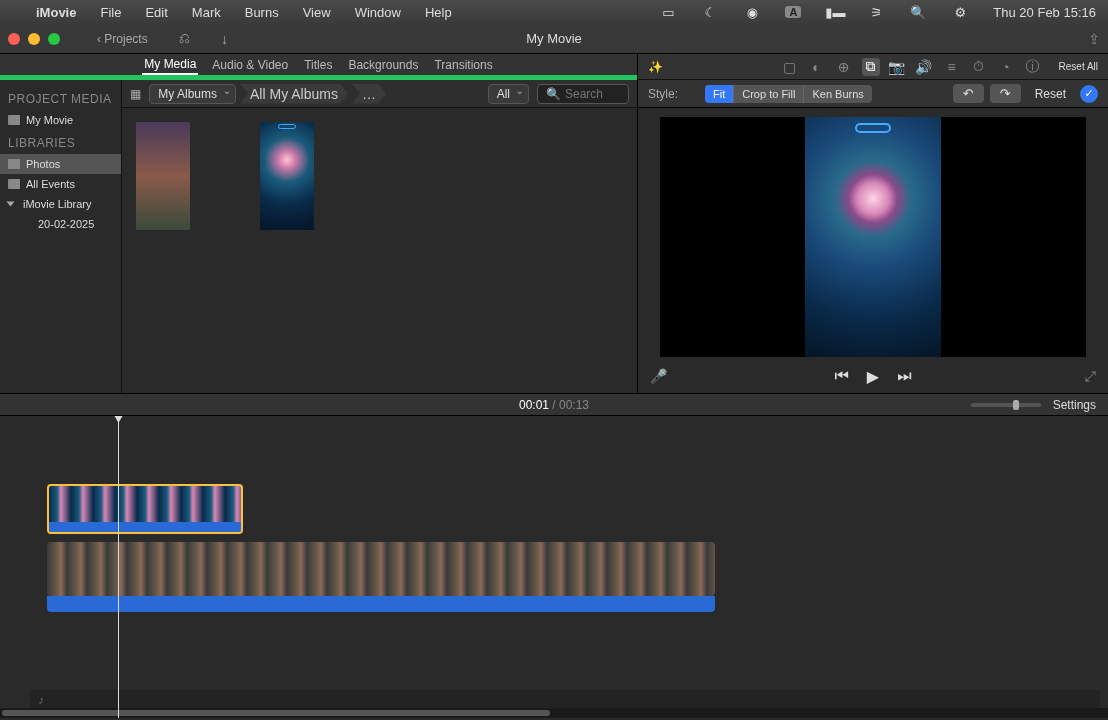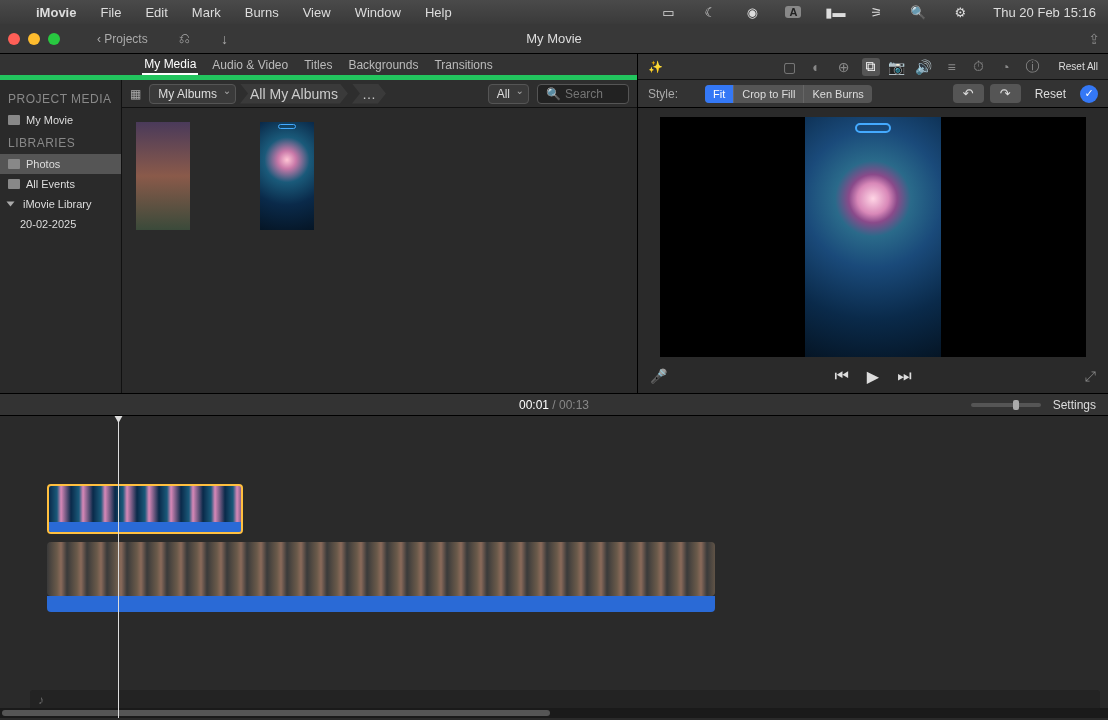--- a/index.html
+++ b/index.html
@@ -30,21 +30,21 @@
     .tab-row { height: 26px; display: flex; align-items: center; justify-content: center; gap: 12px; background: #333; border-bottom: 5px solid #22c55e; font-size: 12px; }
     .tab-row .tab { color: #bbb; cursor: default; padding: 2px 2px;}
     .tab-row .tab.active { color: #fff; border-bottom: 2px solid #fff; }
 
     .left-body { flex: 1; display: flex; }
     .sidebar { width: 122px; background: #2a2a2a; border-right: 1px solid #111; padding: 6px 0; font-size: 11px; }
     .sidebar .heading { color: #888; font-size: 12px; letter-spacing: 0.5px; padding: 6px 8px 4px; }
     .sidebar .item { display: flex; align-items: center; gap: 6px; padding: 4px 8px; color: #ddd; cursor: default; }
     .sidebar .item.selected { background: #555; }
     .sidebar .item .sq { width: 12px; height: 10px; background: #888; border-radius: 1px; display: inline-block; }
-    .sidebar .sub { padding-left: 20px; }
+    .sidebar .sub { padding-left: 38px; }
     .sidebar .tri { display:inline-block; width:0;height:0;border-top:4px solid transparent;border-bottom:4px solid transparent;border-left:5px solid #aaa; transform: rotate(90deg); margin-right:4px;}
 
     .browser { flex: 1; display: flex; flex-direction: column; }
     .browser-toolbar { height: 28px; display: flex; align-items: center; gap: 8px; padding: 0 8px; background: #2e2e2e; border-bottom: 1px solid #111; }
     .browser-toolbar .grid-ic { color: #aaa; }
     .browser-toolbar .dropdown { background: #3a3a3a; border: 1px solid #555; border-radius: 4px; padding: 2px 18px 2px 8px; color: #ddd; font-size: 12px; position: relative; }
     .browser-toolbar .dropdown::after { content: "⌄"; position: absolute; right: 4px; top: 0px; font-size: 10px; color: #aaa;}
     .browser-toolbar .crumb { background: #3a3a3a; padding: 2px 10px; font-size: 14px; color: #ccc; clip-path: polygon(0 0, calc(100% - 8px) 0, 100% 50%, calc(100% - 8px) 100%, 0 100%, 8px 50%); margin-left: -4px;}
     .browser-toolbar .crumb:first-of-type { clip-path: polygon(0 0, calc(100% - 8px) 0, 100% 50%, calc(100% - 8px) 100%, 0 100%);}
     .browser-toolbar .all-dd { margin-left: auto; }

